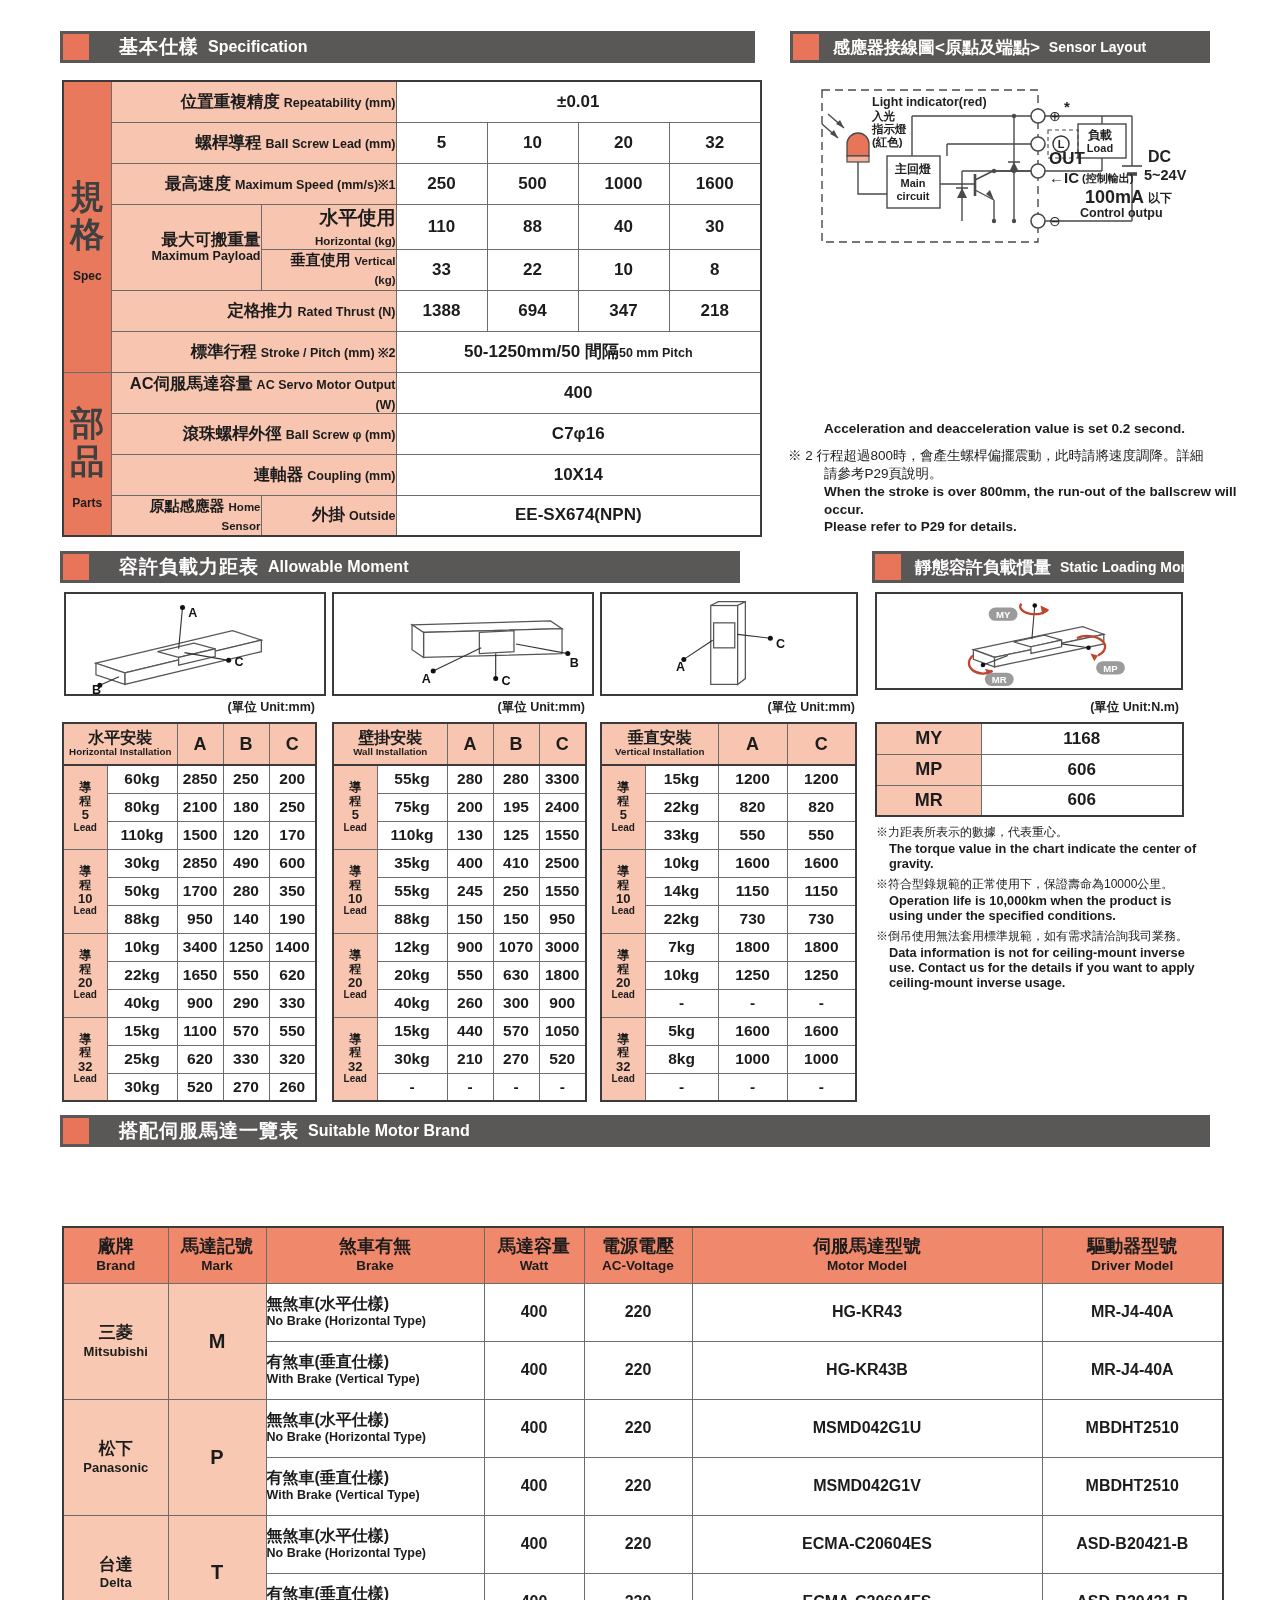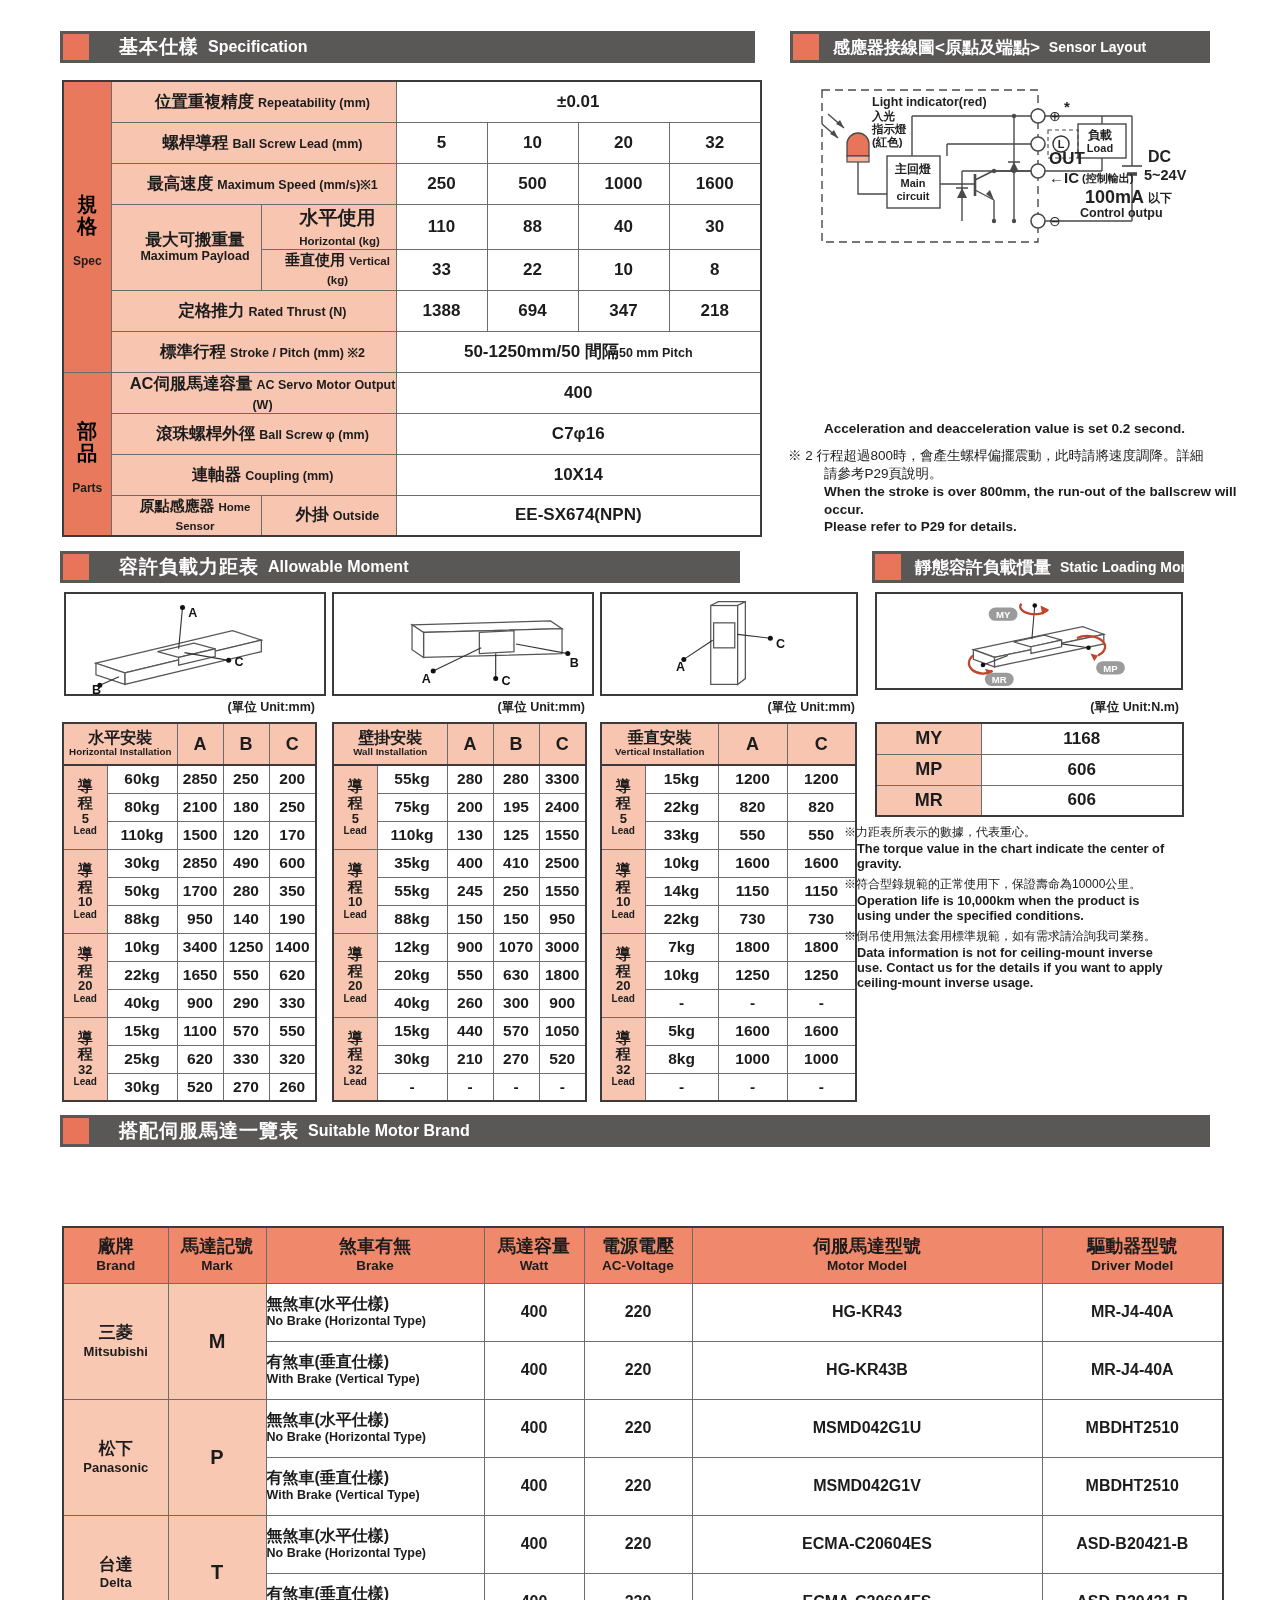--- a/index.html
+++ b/index.html
@@ -11,36 +11,36 @@
   .hdr .zh{font-size:19px;font-weight:bold;margin-left:30px;letter-spacing:1px;white-space:nowrap}
   .hdr .en{font-size:16px;font-weight:bold;margin-left:9px;white-space:nowrap}
   .hdr.sm .zh{font-size:17px;margin-left:14px;letter-spacing:0}
   .hdr.sm .en{font-size:14px}
   
   table{border-collapse:collapse;table-layout:fixed;position:absolute}
   .grid{border:2px solid #3c3a3a}
   .grid td,.grid th{border:1px solid #6e6b6b;padding:0;overflow:hidden}
   
   td.side{background:#e8795d;text-align:center;vertical-align:middle}
-  td.side .szh{display:block;width:1em;margin:7px auto;font-size:20px;font-weight:bold;line-height:1.12;color:#000000}
+  td.side .szh{display:block;width:1em;margin:7px auto;font-size:34px;font-weight:bold;line-height:1.12;color:#404040}
   td.side .sen{display:block;font-size:12px;font-weight:bold;margin-top:16px}
-  td.lab{background:#f7c5b0;text-align:center;padding-left:18px;vertical-align:middle}
+  td.lab{background:#f7c5b0;text-align:right;padding-left:18px;vertical-align:middle}
   td.lab .zh{font-size:16.5px;font-weight:bold}
   td.lab .en{font-size:12.5px;font-weight:bold;margin-left:4px}
   td.lab .bzh{display:block;font-size:16.5px;font-weight:bold;line-height:1.15}
   td.lab .ben{display:block;font-size:12.5px;font-weight:bold;line-height:1.15}
   td.val{background:#fff;text-align:center;font-size:17px;font-weight:bold;vertical-align:middle}
   td.val .small{font-size:12.5px}
   
   .mt th.t{background:#f7c5b0;vertical-align:middle}
   .mt th.t .tzh{display:block;font-size:16px;font-weight:bold;line-height:1.05}
   .mt th.t .ten{display:block;font-size:9.8px;font-weight:bold;line-height:1.1}
   .mt th.c{background:#f7c5b0;font-size:18px;font-weight:bold;vertical-align:middle}
   .mt td.ld{background:#f7c5b0;text-align:center;vertical-align:middle;padding:2px 0}
-  .mt td.ld .lzh{display:block;width:1em;margin:0 auto;font-size:15px;font-weight:bold;line-height:1.12}
+  .mt td.ld .lzh{display:block;width:1em;margin:0 auto;font-size:12px;font-weight:bold;line-height:1.12}
   .mt td.ld .lnum{display:block;font-size:13px;font-weight:bold;line-height:1.1}
   .mt td.ld .len{display:block;font-size:10px;font-weight:bold;line-height:1.05}
   .mt td.kg,.mt td.v{background:#fff;text-align:center;font-size:15.5px;font-weight:bold;vertical-align:middle}
   .mt tr.h th{border-bottom:2px solid #3c3a3a}
   
   .st td.k{background:#f7c5b0;text-align:center;font-size:18px;font-weight:bold;vertical-align:middle}
   .st td.w{background:#fff;text-align:center;font-size:17px;font-weight:bold;vertical-align:middle}
   
   .dbox{position:absolute;background:#fff;border:2px solid #3c3a3a}
   .ucap{position:absolute;font-size:12.5px;font-weight:bold;text-align:right;color:#222}
@@ -700,21 +700,21 @@
         <td class="k">MP</td>
         <td class="w">606</td>
       </tr>
 <tr style="height:31px">
         <td class="k">MR</td>
         <td class="w">606</td>
       </tr>
 </tbody>
   </table>
 
-<div class="abs" style="left:844px;top:824px;width:330px">
+<div class="abs" style="left:876px;top:824px;width:330px">
   <div class="sz">※力距表所表示的數據，代表重心。</div>
   <div class="se">The torque value in the chart indicate the center of gravity.</div>
   <div class="sz">※符合型錄規範的正常使用下，保證壽命為10000公里。</div>
   <div class="se">Operation life is 10,000km when the product is using under the specified conditions.</div>
   <div class="sz">※倒吊使用無法套用標準規範，如有需求請洽詢我司業務。</div>
   <div class="se">Data information is not for ceiling-mount inverse use. Contact us for the details if you want to apply ceiling-mount inverse usage.</div>
 </div>
 
 <div class="hdr" style="left:60px;top:1115px;width:1150px">
   <span class="sq"></span>

